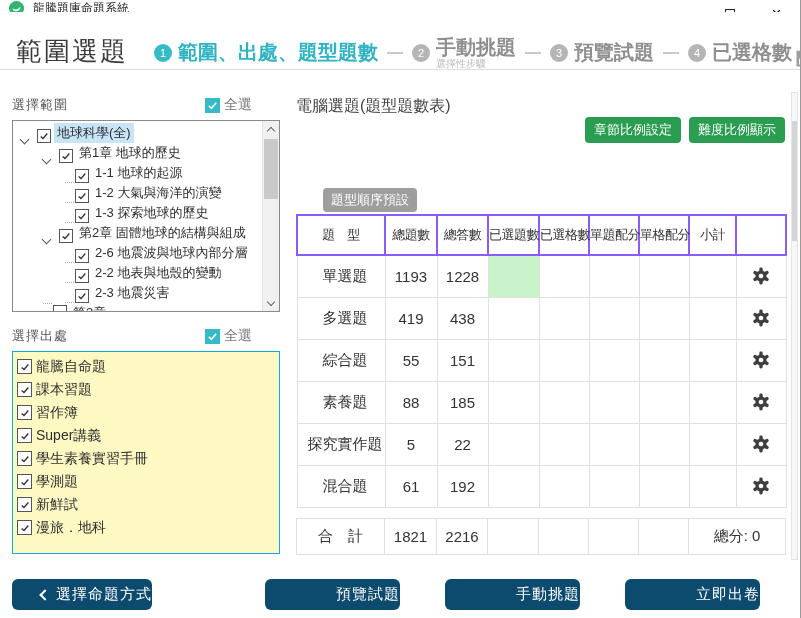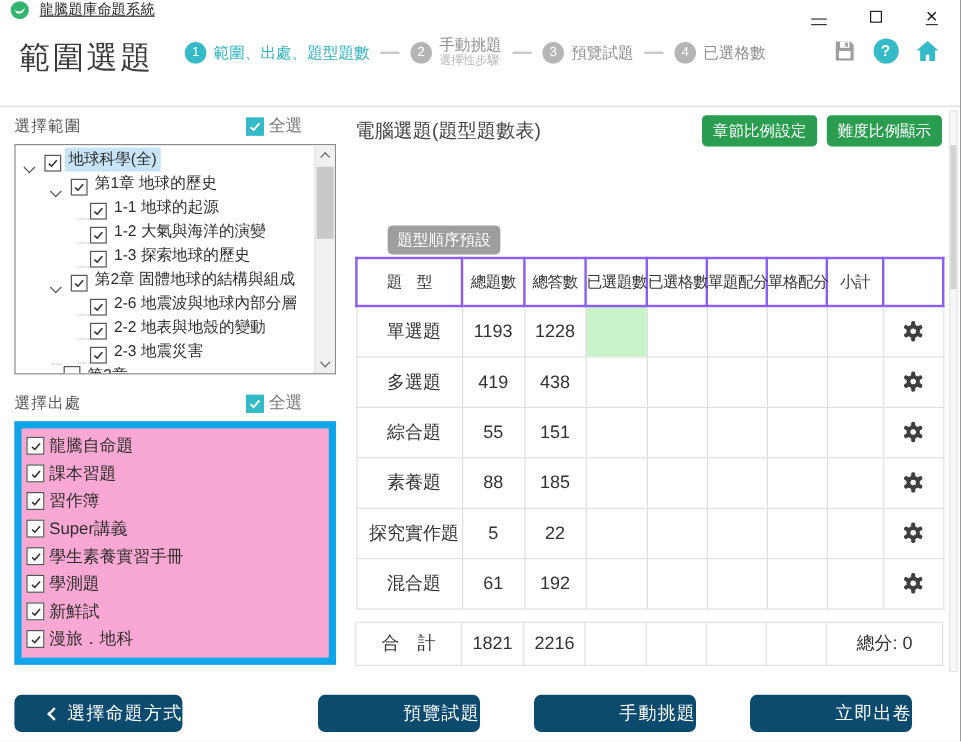--- a/index.html
+++ b/index.html
@@ -10,27 +10,27 @@
 
   
   .titlebar { position:absolute; top:0; left:0; right:0; height:28px; display:flex; padding-left:8px; background:#fff;text-decoration:underline; }
   .app-icon { width:17px; height:17px; flex:0 0 auto; }
   .win-title { font-size:12px; color:#1d1d1d; margin-left:8px; }
   .win-controls { margin-left:auto; display:flex; height:100%; }
   .win-btn { width:47px; height:100%; display:flex; align-items:center; justify-content:center; font-size:13px; color:#111; cursor:default; }
   .max-box { width:10px; height:10px; border:1px solid #222; }
 
   
-  .header { position:absolute; top:31px; left:0; right:0; height:58px; display:flex; align-items:flex-start; padding:0 16px; border-bottom:1px solid #ddd; background:#fff; }
+  .header { position:absolute; top:12px; left:0; right:0; height:58px; display:flex; align-items:flex-end; padding:0 16px; border-bottom:1px solid #ddd; background:#fff; }
   .page-title { font-size:26px; color:#3c3c3c; letter-spacing:2px; margin-right:26px; white-space:nowrap; }
   .steps { display:flex; align-items:center; }
   .step { display:flex; align-items:center; }
   .step-circle { width:18px; height:18px; border-radius:50%; background:#b5b5b5; color:#fff; font-size:11px; display:flex; align-items:center; justify-content:center; flex:0 0 auto; }
   .step.active .step-circle { background:#35bac7; }
-  .step-label { font-size:13px; color:#8f8f8f; margin-left:6px; white-space:nowrap; }
+  .step-label { font-size:20px; color:#8f8f8f; margin-left:6px; white-space:nowrap;font-weight:bold; }
   .step.active .step-label { color:#2fb3c2; }
   .step-text2 { display:flex; flex-direction:column; margin-left:6px; line-height:1.1; }
   .step-text2 .step-label { margin-left:0; }
   .step-sub { font-size:10px; color:#b8b8b8; }
   .step-sep { width:16px; height:0; border-top:2px solid #c9c9c9; margin:0 9px; }
   .header-icons { margin-left:auto; display:flex; align-items:center; gap:13px; }
   .hicon { width:22px; height:22px; display:flex; align-items:center; justify-content:center; cursor:pointer; }
   .help-circle { width:21px; height:21px; border-radius:50%; background:#35bac7; color:#fff; font-size:13px; font-weight:bold; display:flex; align-items:center; justify-content:center; }
 
   
@@ -53,27 +53,27 @@
   .tree-item.clipped { height:10px; overflow:hidden; align-items:flex-start; }
   .tree-item.clipped .cb { margin-top:2px; }
   .vscroll { position:absolute; top:0; right:0; bottom:0; width:17px; background:#f0f0f0; border-left:1px solid #e2e2e2; }
   .vscroll .arr { position:absolute; left:0; width:100%; height:16px; display:flex; align-items:center; justify-content:center; }
   .vscroll .arr span { width:6px; height:6px; border-right:1.5px solid #666; border-bottom:1.5px solid #666; }
   .arr.up { top:0; } .arr.up span { transform:rotate(225deg); margin-top:3px; }
   .arr.down { bottom:0; } .arr.down span { transform:rotate(45deg); margin-bottom:3px; }
   .vscroll .thumb { position:absolute; left:1px; top:18px; width:14px; height:60px; background:#c9c9c9; }
 
   .source-sec { margin-top:15px; }
-  .list-box { margin-top:6px; width:268px; height:203px; border:6px solid #0ea5e9; background:#f9a8d4; padding-top:3px; }
+  .list-box { margin-top:6px; width:268px; height:203px; border:1px solid #0ea5e9; background:#fef9c3; padding-top:3px; }
   .list-item { height:23px; display:flex; align-items:center; padding-left:4px; font-size:14px; color:#2e2e2e; cursor:default; }
   .list-item .lbl { margin-left:4px; }
 
   
   .right-col { position:absolute; left:296px; top:96px; width:489px; height:470px; }
-  .main-head { display:flex; align-items:center; }
+  .main-head { display:flex; align-items:flex-start;flex-direction:column; }
   .main-title { font-size:16px; color:#444; }
   .head-btns { margin-left:auto; display:flex; gap:8px; }
   .gbtn-sm { background:#2a9d51; color:#fff; font-size:13px; padding:4px 9px; border-radius:4px; border:none; cursor:pointer; white-space:nowrap; }
   .order-badge { position:absolute; left:2px; top:92px; background:#9e9e9e; color:#fff; font-size:13px; padding:3px 8px; border-radius:4px;margin-left:25px; }
 
   table.main { position:absolute; left:0; top:118px; width:489px; border-collapse:collapse; table-layout:fixed; background:#fff; border:1px solid #bdbdbd; }
   table.main th { height:40px; font-size:13px; font-weight:normal; color:#333; letter-spacing:-0.5px; white-space:nowrap; overflow:visible; border:2px solid #8b5cf6; }
   table.main td { height:42px; font-size:15px; color:#333; text-align:center; border:1px solid #e0e0e0; }
   td.type-cell { text-align:left; padding-left:8px; font-size:14px; }
   td.hl { background:#c9f3c9; }

